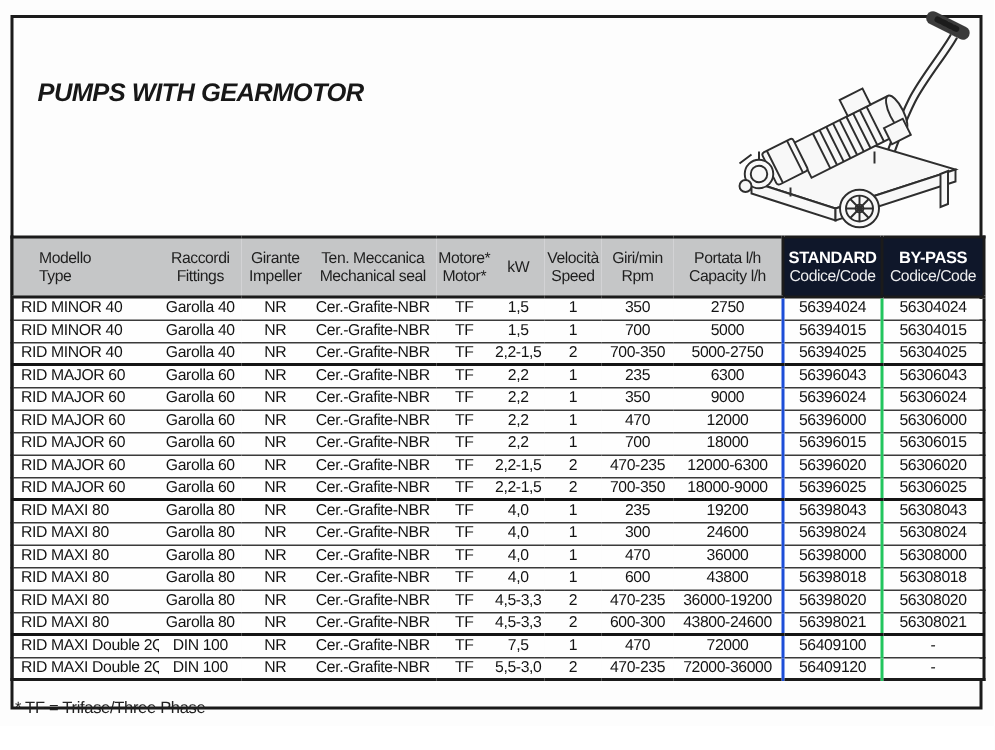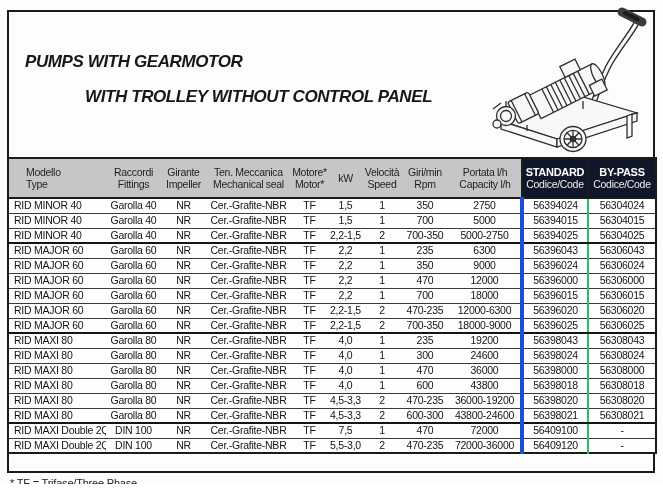--- a/index.html
+++ b/index.html
@@ -39,38 +39,37 @@
   .spec th.dark .l1 { font-weight:bold; font-size:11px; }
   .spec th.dark .l2 { color:#ededee; font-size:10.5px; }
   .spec td {
     height:15px; font-size:10.5px; letter-spacing:-0.25px; line-height:13px;
     text-align:center; vertical-align:middle; padding:0 1px;
     border-bottom:1px solid #3a3a3a; white-space:nowrap; overflow:hidden;
     color:#131313; background:#fefefe;
   }
   .spec tr.group-end td { border-bottom:2px solid #141414; }
   .spec td.model { text-align:left; font-weight:normal; padding-left:5px; }
-  .spec td.std  { border-left:4px solid #1d4ed8;margin-top:28px; }
+  .spec td.std  { border-left:2px solid #1d4ed8;margin-top:28px; }
   .spec td.byp  { border-left:2px solid #22c55e; }
   .footnote {
-    position:absolute; left:10px; top:477px; font-size:11px;
+    position:absolute; left:10px; top:466px; font-size:11px;
     letter-spacing:-0.2px; color:#222;
   }
   .pump-line { stroke:#2e2e2e; stroke-width:1.3; fill:none; }
   .pump-fill { stroke:#2e2e2e; stroke-width:1.3; fill:#f8f8f8; }
 </style>
 </head>
 <body>
 
 <div class="page">
 
   <div class="frame"></div>
 
   <div class="title1">PUMPS WITH GEARMOTOR</div>
-  <div class="title2">WITH TROLLEY WITHOUT CONTROL PANEL</div>
 
   <svg class="pump-svg" viewBox="0 0 168 152" aria-hidden="true">
 
     <path d="M149,21 C143,32 128,50 121,64 C116,74 109,92 103,110" stroke="#2e2e2e" stroke-width="6" fill="none"></path>
     <path d="M149,21 C143,32 128,50 121,64 C116,74 109,92 103,110" stroke="#fafafa" stroke-width="3.2" fill="none"></path>
 
     <line x1="135" y1="9" x2="155" y2="19" stroke="#3b3b3b" stroke-width="9" stroke-linecap="round"></line>
     <line x1="138" y1="10" x2="152" y2="17" stroke="#1c1c1c" stroke-width="4" stroke-linecap="round" stroke-dasharray="2,2"></line>
 
     <polygon class="pump-fill" points="14,118 96,94 150,110 70,136"></polygon>

